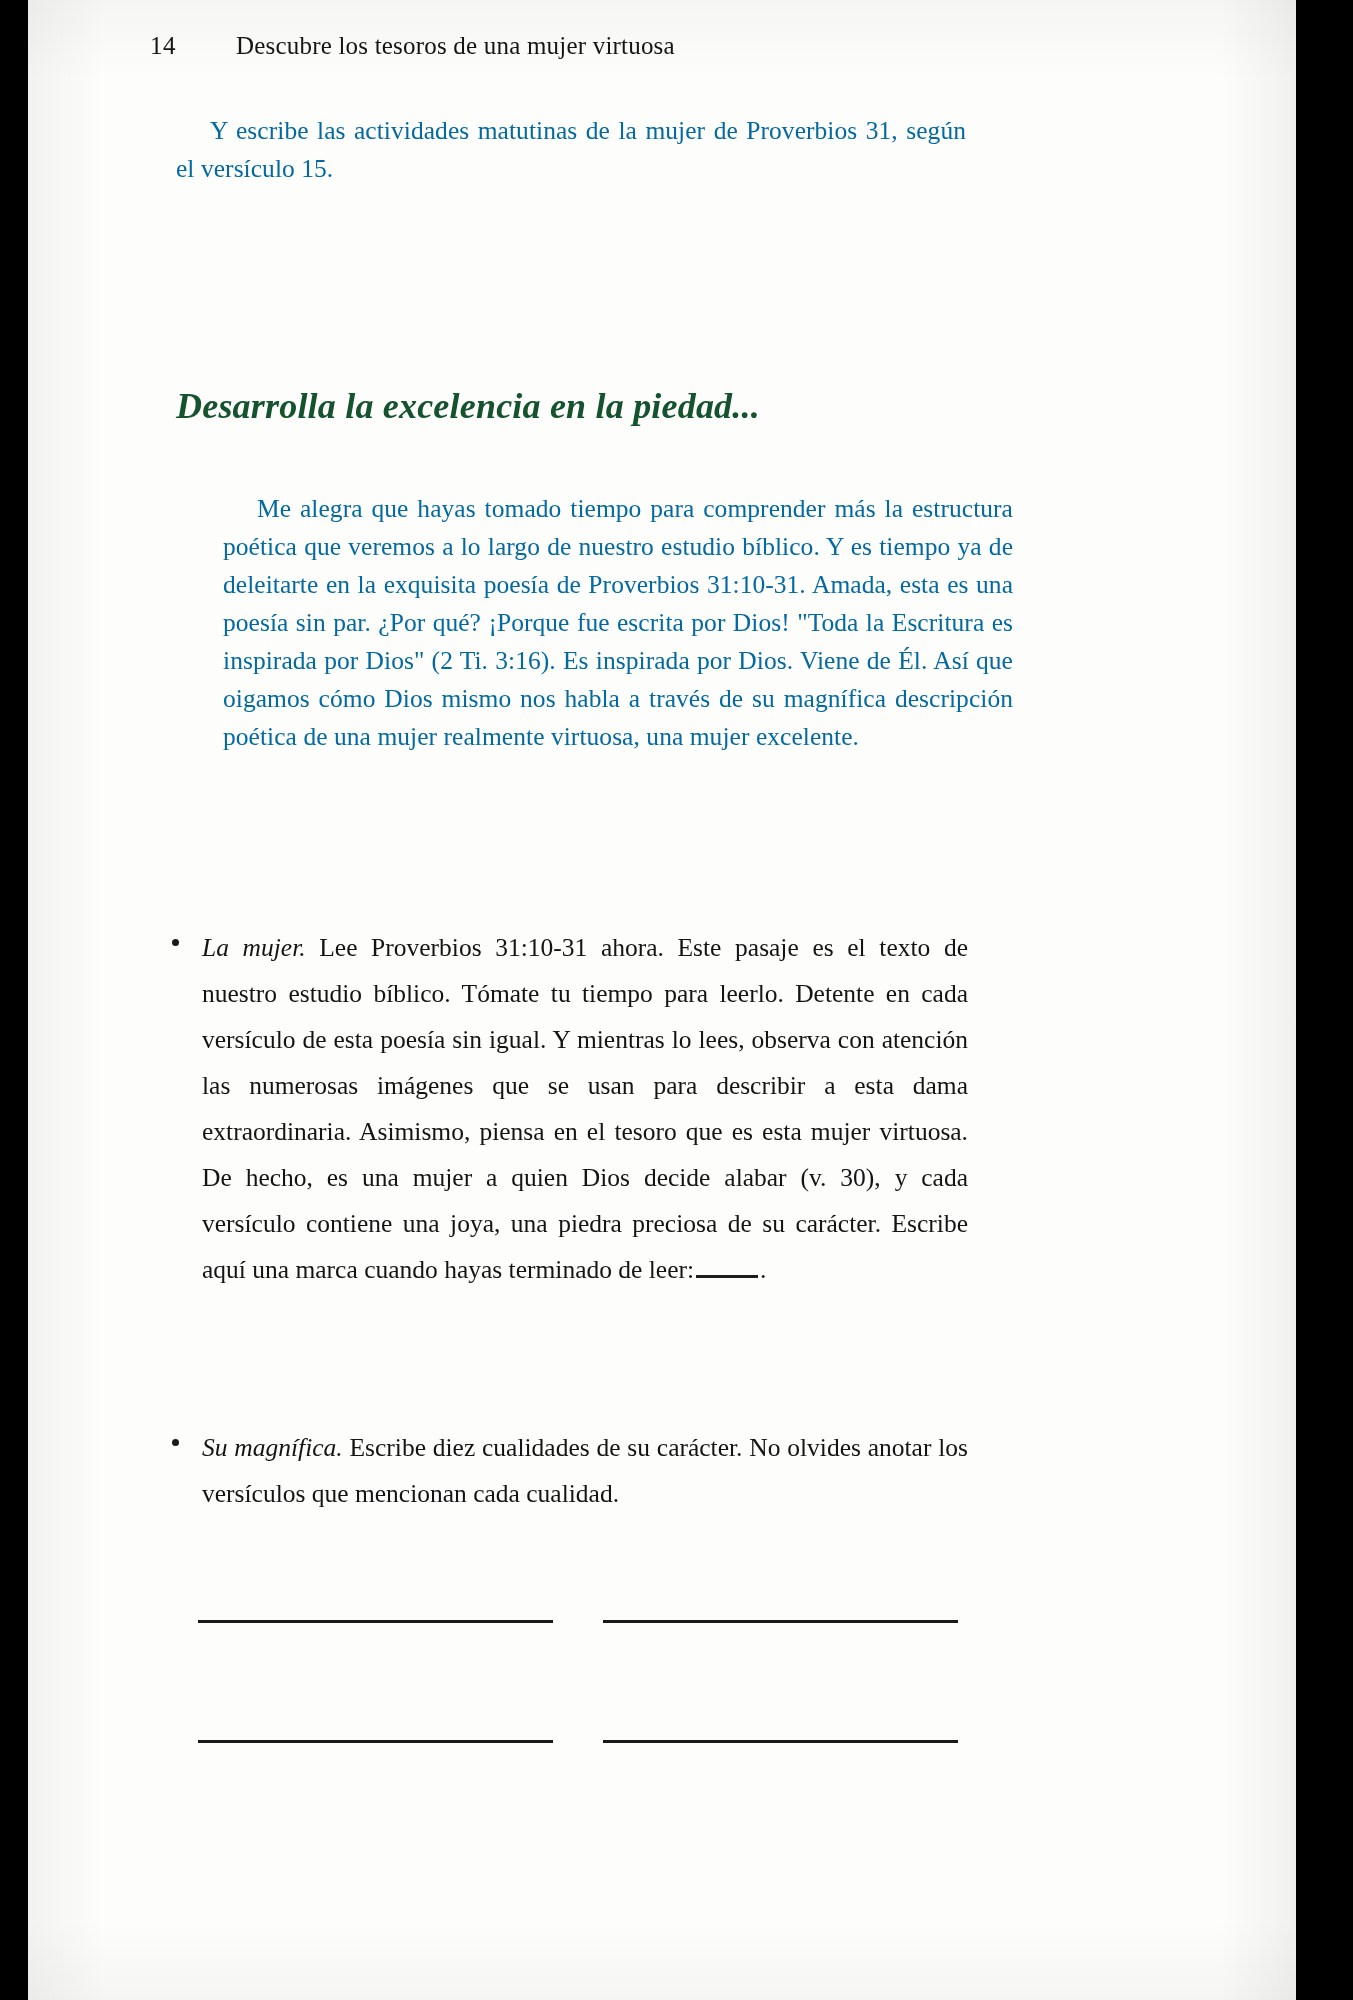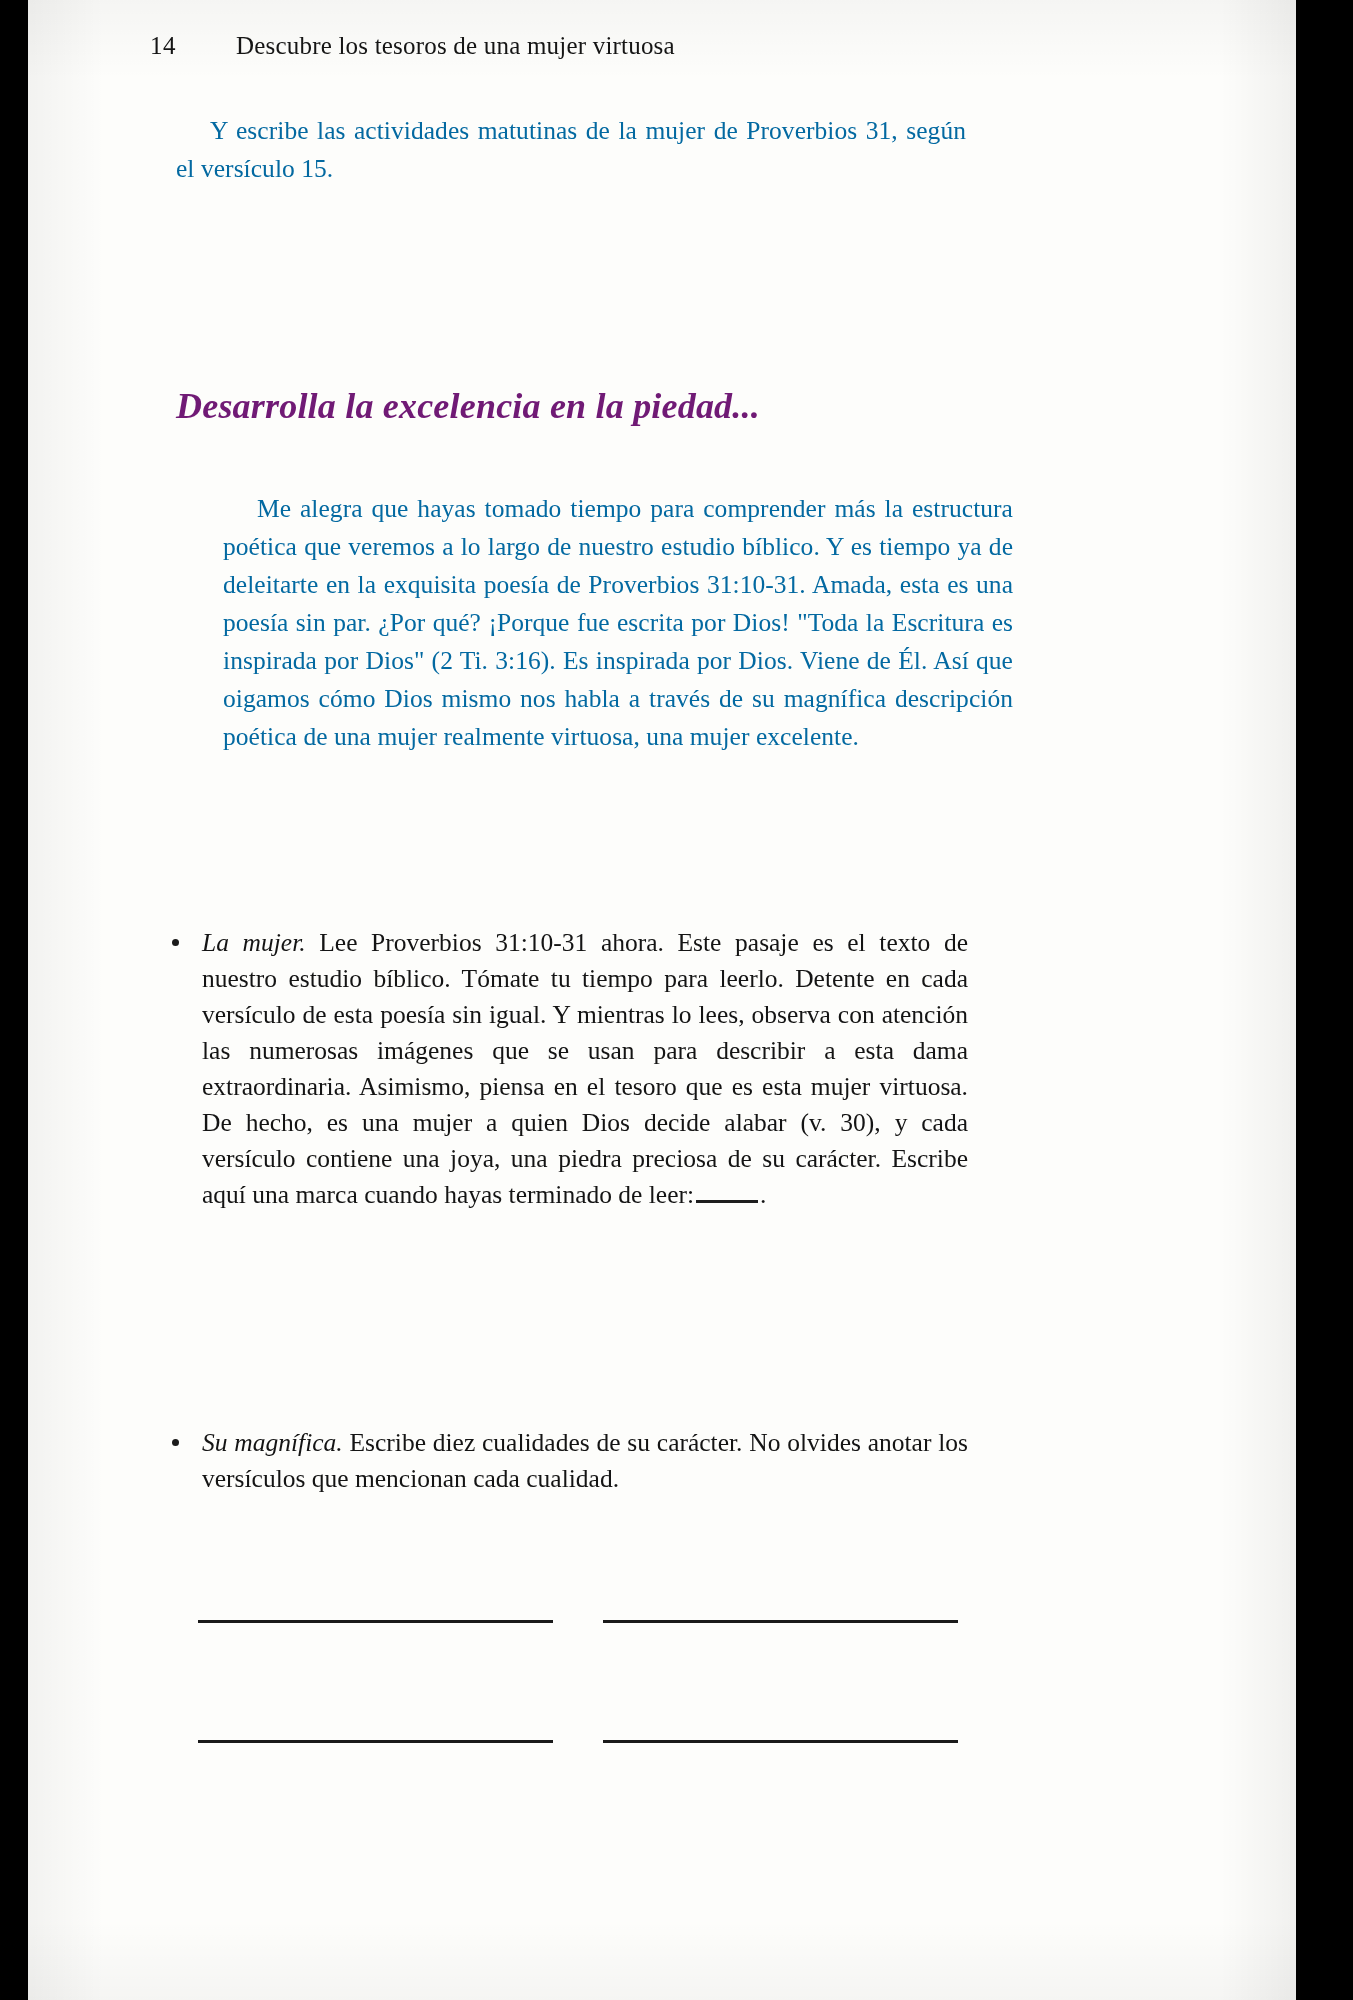--- a/index.html
+++ b/index.html
@@ -96,35 +96,35 @@
   
   h2.section-heading {
     margin: 0;
     position: absolute;
     left: 0px;
     top: 0px;
     font-size: 36px;
     font-weight: bold;
     font-style: italic;
     letter-spacing: 0.2px;
-    color: #701a75;
+    color: #14532d;
     white-space: nowrap;
   }
 
   
   ul.bullets {
     list-style: none;
     margin: 0;
     padding: 0;
   }
   li.bullet-item {
     position: relative;
     padding-left: 34px;
     font-size: 25.5px;
-    line-height: 36px;
+    line-height: 46px;
     text-align: justify;
     color: #141414;
   }
   li.bullet-item .bullet-dot {
     position: absolute;
     left: 4px;
     top: 14px;
     width: 7px;
     height: 7px;
     background: #1a1a1a;

